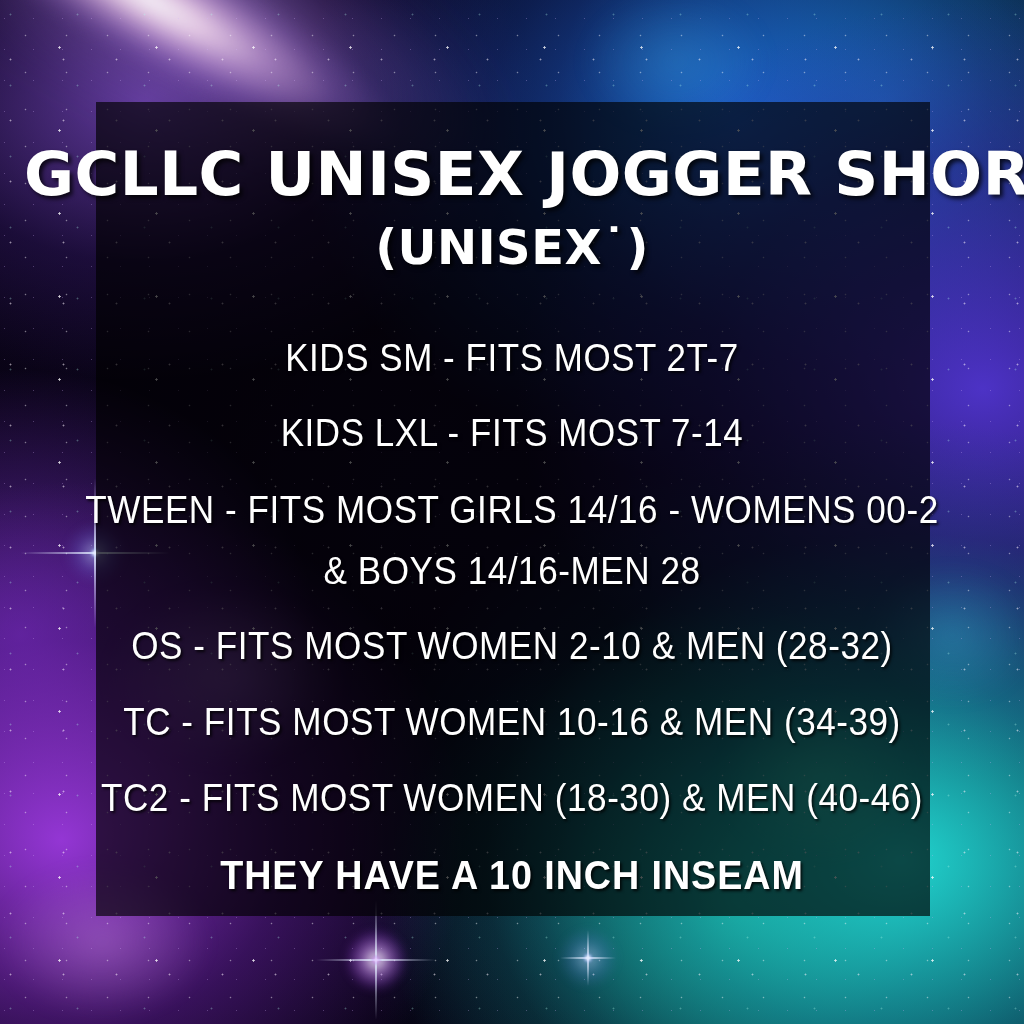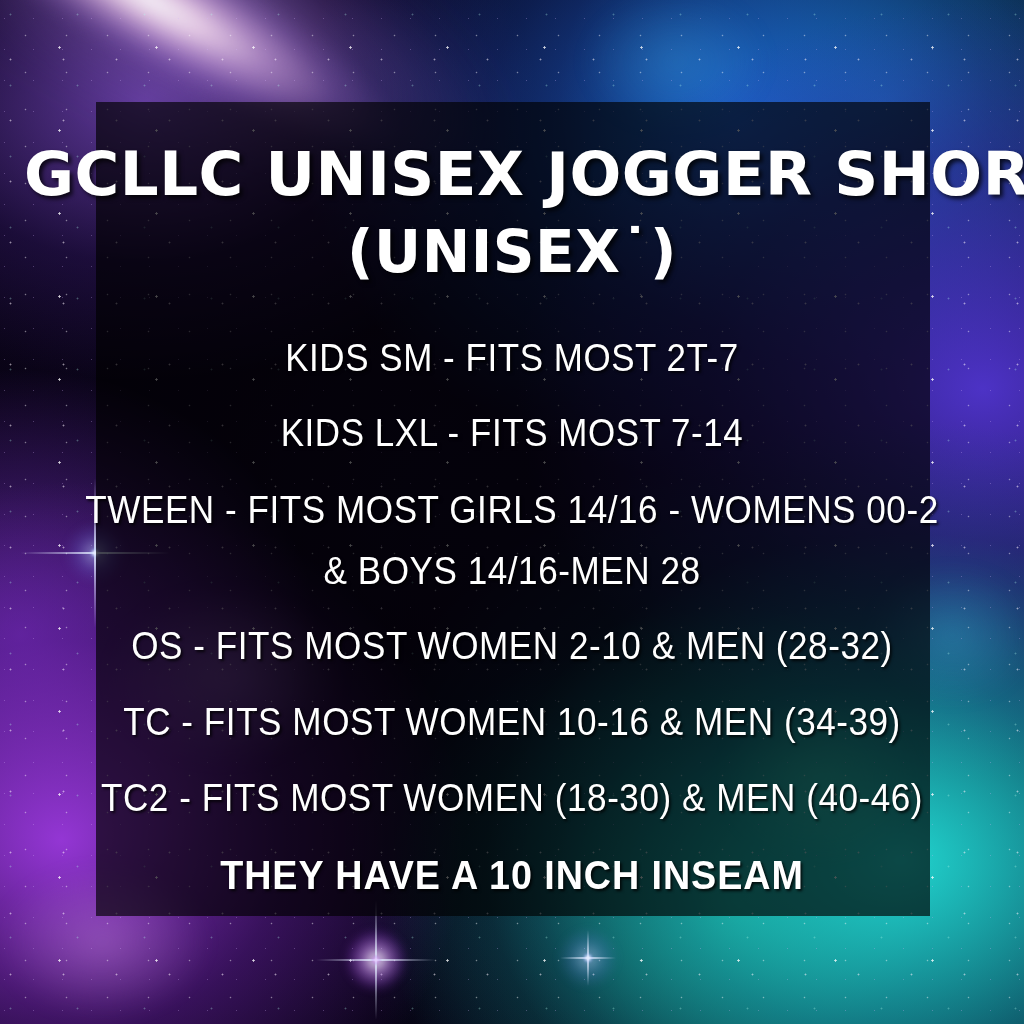--- a/index.html
+++ b/index.html
@@ -171,21 +171,21 @@
     font-weight: 700;
     font-size: 61px;
     line-height: 1.06;
     letter-spacing: 0.5px;
     margin: 0;
     padding: 0 24px;
     text-shadow: 3px 3px 4px rgba(0,0,0,0.75);
     white-space: nowrap;
   }
   #title-main  { position: absolute; top: 142px;  left: 0; right: 0; }
-  #title-sub   { position: absolute; top: 222px;  left: 0; right: 0; font-size: 58px; }
+  #title-sub   { position: absolute; top: 222px;  left: 0; right: 0; font-size: 48px; }
 
   .line {
     position: absolute;
     left: 0;
     right: 0;
     font-family: "Liberation Sans", sans-serif;
     font-weight: 400;
     font-size: 38px;
     line-height: 1.12;
     letter-spacing: 0.6px;

